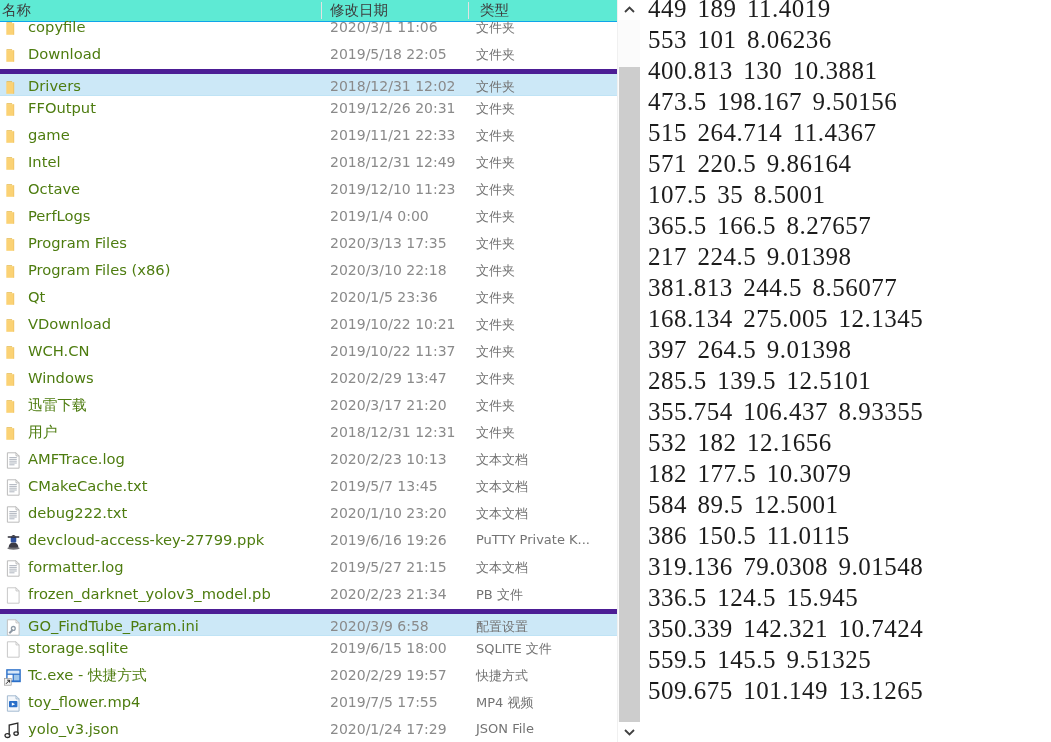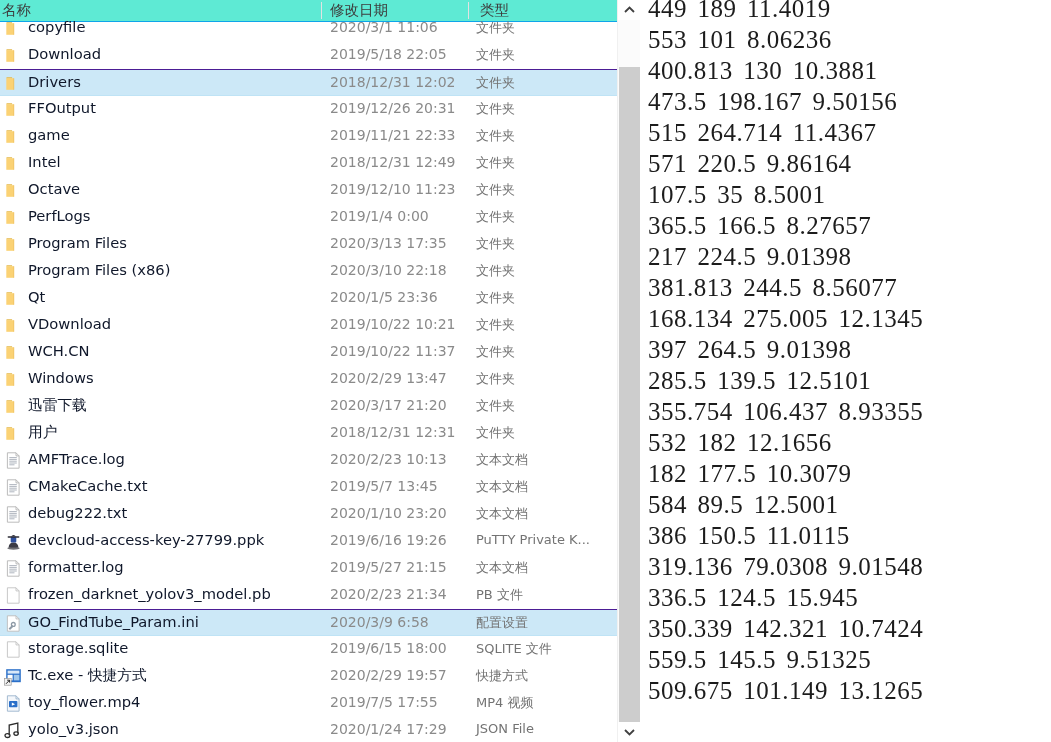--- a/index.html
+++ b/index.html
@@ -66,36 +66,36 @@
     height: 721px;
   }
   .frow {
     position: relative;
     height: 27px;
     width: 617px;
     box-sizing: border-box;
   }
   .frow.selected {
     background: #cce8f7;
-    border-top: 1px solid #4c1d95;
+    border-top: 5px solid #4c1d95;
     border-bottom: 1px solid #bfe3f5;
   }
   .frow .ficon {
     position: absolute;
     left: 4px;
     top: 4px;
     width: 19px;
     height: 19px;
   }
   .frow .fname {
     position: absolute;
     left: 28px;
     top: 3px;
     font-size: 14.7px;
-    color: #0f172a;
+    color: #4d7c0f;
     white-space: nowrap;
     font-family: "DejaVu Sans", "Liberation Sans", sans-serif;
   }
   .frow .fdate {
     position: absolute;
     left: 330px;
     top: 4px;
     font-size: 14px;
     color: #8a8a8a;
     white-space: nowrap;

